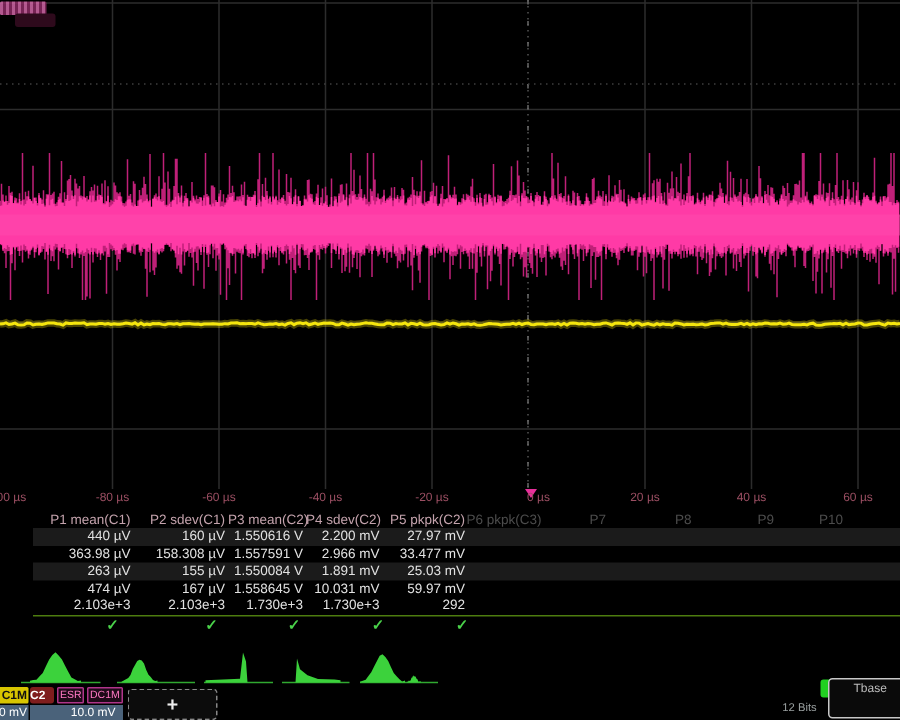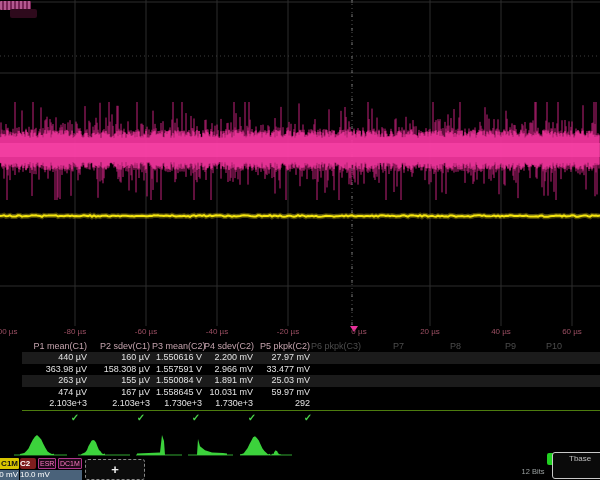--- a/index.html
+++ b/index.html
@@ -41,21 +41,21 @@
   .c1-val{position:absolute;left:-16px;top:12px;width:34px;height:10px;background:#4a627a;color:#fff;
     font-size:8px;line-height:10px;text-align:right;padding-right:1px;}
   .c2-box{position:absolute;left:20px;top:0;width:62px;height:22px;}
   .c2-badge{position:absolute;left:0;top:0;width:16px;height:11px;background:#7f1d1d;color:#fff;
     font-size:8px;font-weight:bold;line-height:11px;border-radius:2px;}
   .c2-tag{position:absolute;top:0;height:9px;border:1px solid #b0358a;background:#1e0a18;color:#ff79c4;
     font-size:7px;line-height:9px;padding:0 1px;border-radius:1px;white-space:nowrap;}
   .c2-tag.t0{left:18px;}
   .c2-tag.t1{left:38px;}
   .c2-val{position:absolute;left:0;top:12px;width:62px;height:10px;background:#4a627a;color:#fff;
-    font-size:8px;line-height:10px;text-align:left;padding-right:5px;box-sizing:border-box;}
+    font-size:8px;line-height:10px;text-align:right;padding-right:5px;box-sizing:border-box;}
   .add-box{position:absolute;left:85px;top:1px;width:58px;height:19px;border:1px dashed #888;
     border-radius:3px;background:#0c0c0c;color:#eee;font-size:13px;font-weight:bold;
     display:flex;align-items:center;justify-content:center;cursor:pointer;}
   .hd-badge{position:absolute;left:519px;top:-5px;width:27px;height:12px;background:#21d021;color:#063006;
     font-size:8px;font-weight:bold;line-height:12px;text-align:center;border-radius:2px;margin-left:28px;}
   .hd-sub{position:absolute;left:514px;top:9px;width:38px;text-align:center;color:#9aa0a0;font-size:7.5px;}
   .tbase-box{position:absolute;left:552px;top:-6px;width:60px;height:27px;border:1px solid #c8c8c8;
     border-radius:3px;background:#0a0a0a;box-sizing:border-box;}
   .tbase-label{position:absolute;left:16px;top:1px;font-size:8px;color:#bdbdbd;}
   .tbase-val{position:absolute;left:0;top:13px;width:46px;text-align:right;font-size:9px;color:#f2f2f2;white-space:nowrap;margin-top:32px;}

